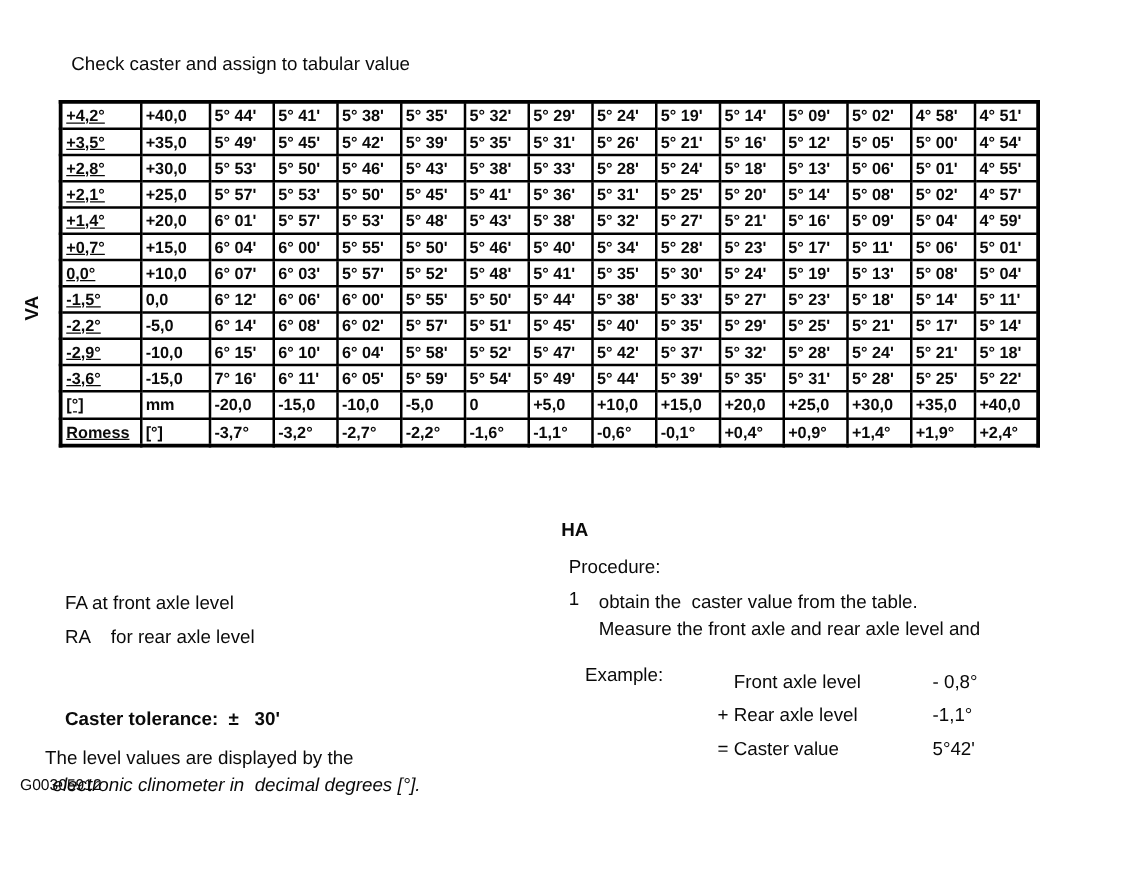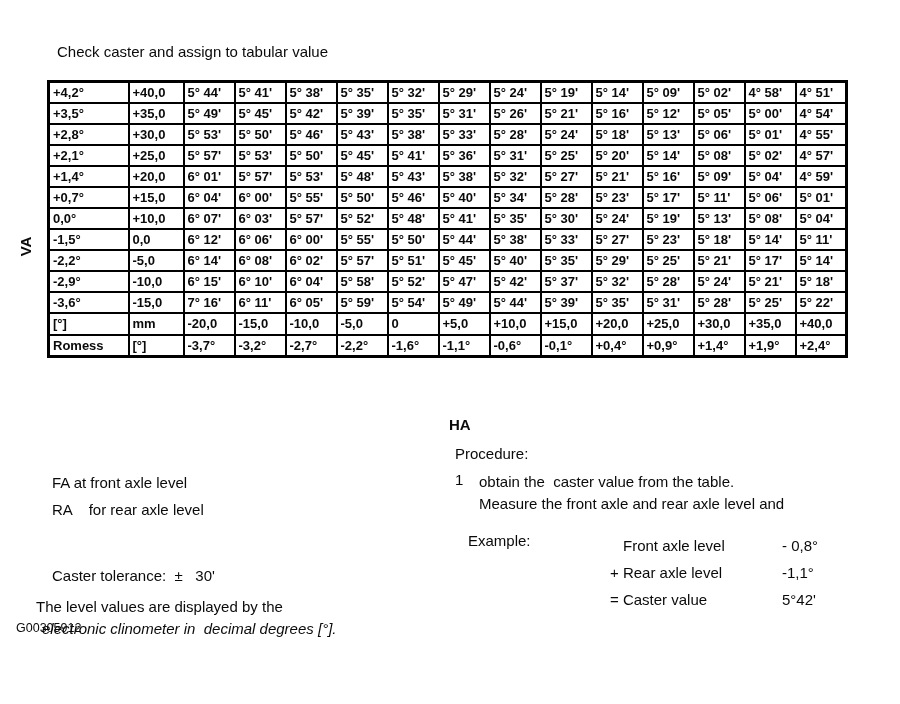--- a/index.html
+++ b/index.html
@@ -21,50 +21,50 @@
   table.caster { border-collapse: collapse; border: 3px solid #000; }
   table.caster td {
     border: 2px solid #000;
     font-weight: bold;
     font-size: 13px;
     padding: 1px 2px 1px 3px;
     height: 21px;
     white-space: nowrap;
     vertical-align: middle;
   }
-  td.col-deg { width: 80px; }
+  td.col-deg { width: 64px; text-decoration: underline; }
   td.col-mm  { width: 55px; }
   td.col-val { width: 51px; }
   tr.heavy-bottom td { border-bottom: 4px solid #000; }
   tr.footer-row td { height: 22px; }
 
   .va-label {
     left: 16px; top: 238px;
     font-weight: bold; font-size: 15px;
     transform: rotate(-90deg);
     transform-origin: center;
   }
   .ha-label { left: 449px; top: 416px; font-weight: bold; font-size: 15px; }
 
   .note { font-size: 15px; margin-top: 36px; }
   .note-fa { left: 52px; top: 438px; }
   .note-ra { left: 52px; top: 465px; }
-  .note-tolerance { left: 52px; top: 531px; }
+  .note-tolerance { left: 52px; top: 531px; font-weight: bold; }
   .note-clino1 { left: 36px; top: 562px; }
   .note-clino2 { left: 42px; top: 584px; font-style: italic; }
 
   .procedure-heading { left: 455px; top: 445px; font-size: 15px; }
   .step { left: 455px; top: 471px; font-size: 15px; display: flex; }
   .step-number { width: 24px; flex: 0 0 24px; }
   .step-text div { line-height: 22px; }
 
   .example { left: 468px; top: 532px; font-size: 15px; display: flex; }
   .example-heading { width: 106px; flex: 0 0 106px; }
   .example-row { display: flex; line-height: 27px; }
-  .ex-label { width: 172px; flex: 0 0 172px; white-space: pre; margin-left: 36px; }
+  .ex-label { width: 172px; flex: 0 0 172px; white-space: pre; }
   .example-row:first-child .ex-label { padding-left: 13px; }
   .ex-value { white-space: pre; }
 
   .figure-id { left: 16px; top: 621px; font-size: 12.5px; }
 </style>
 </head>
 <body>
 
 <div class="abs title">Check caster and assign to tabular value</div>
 

